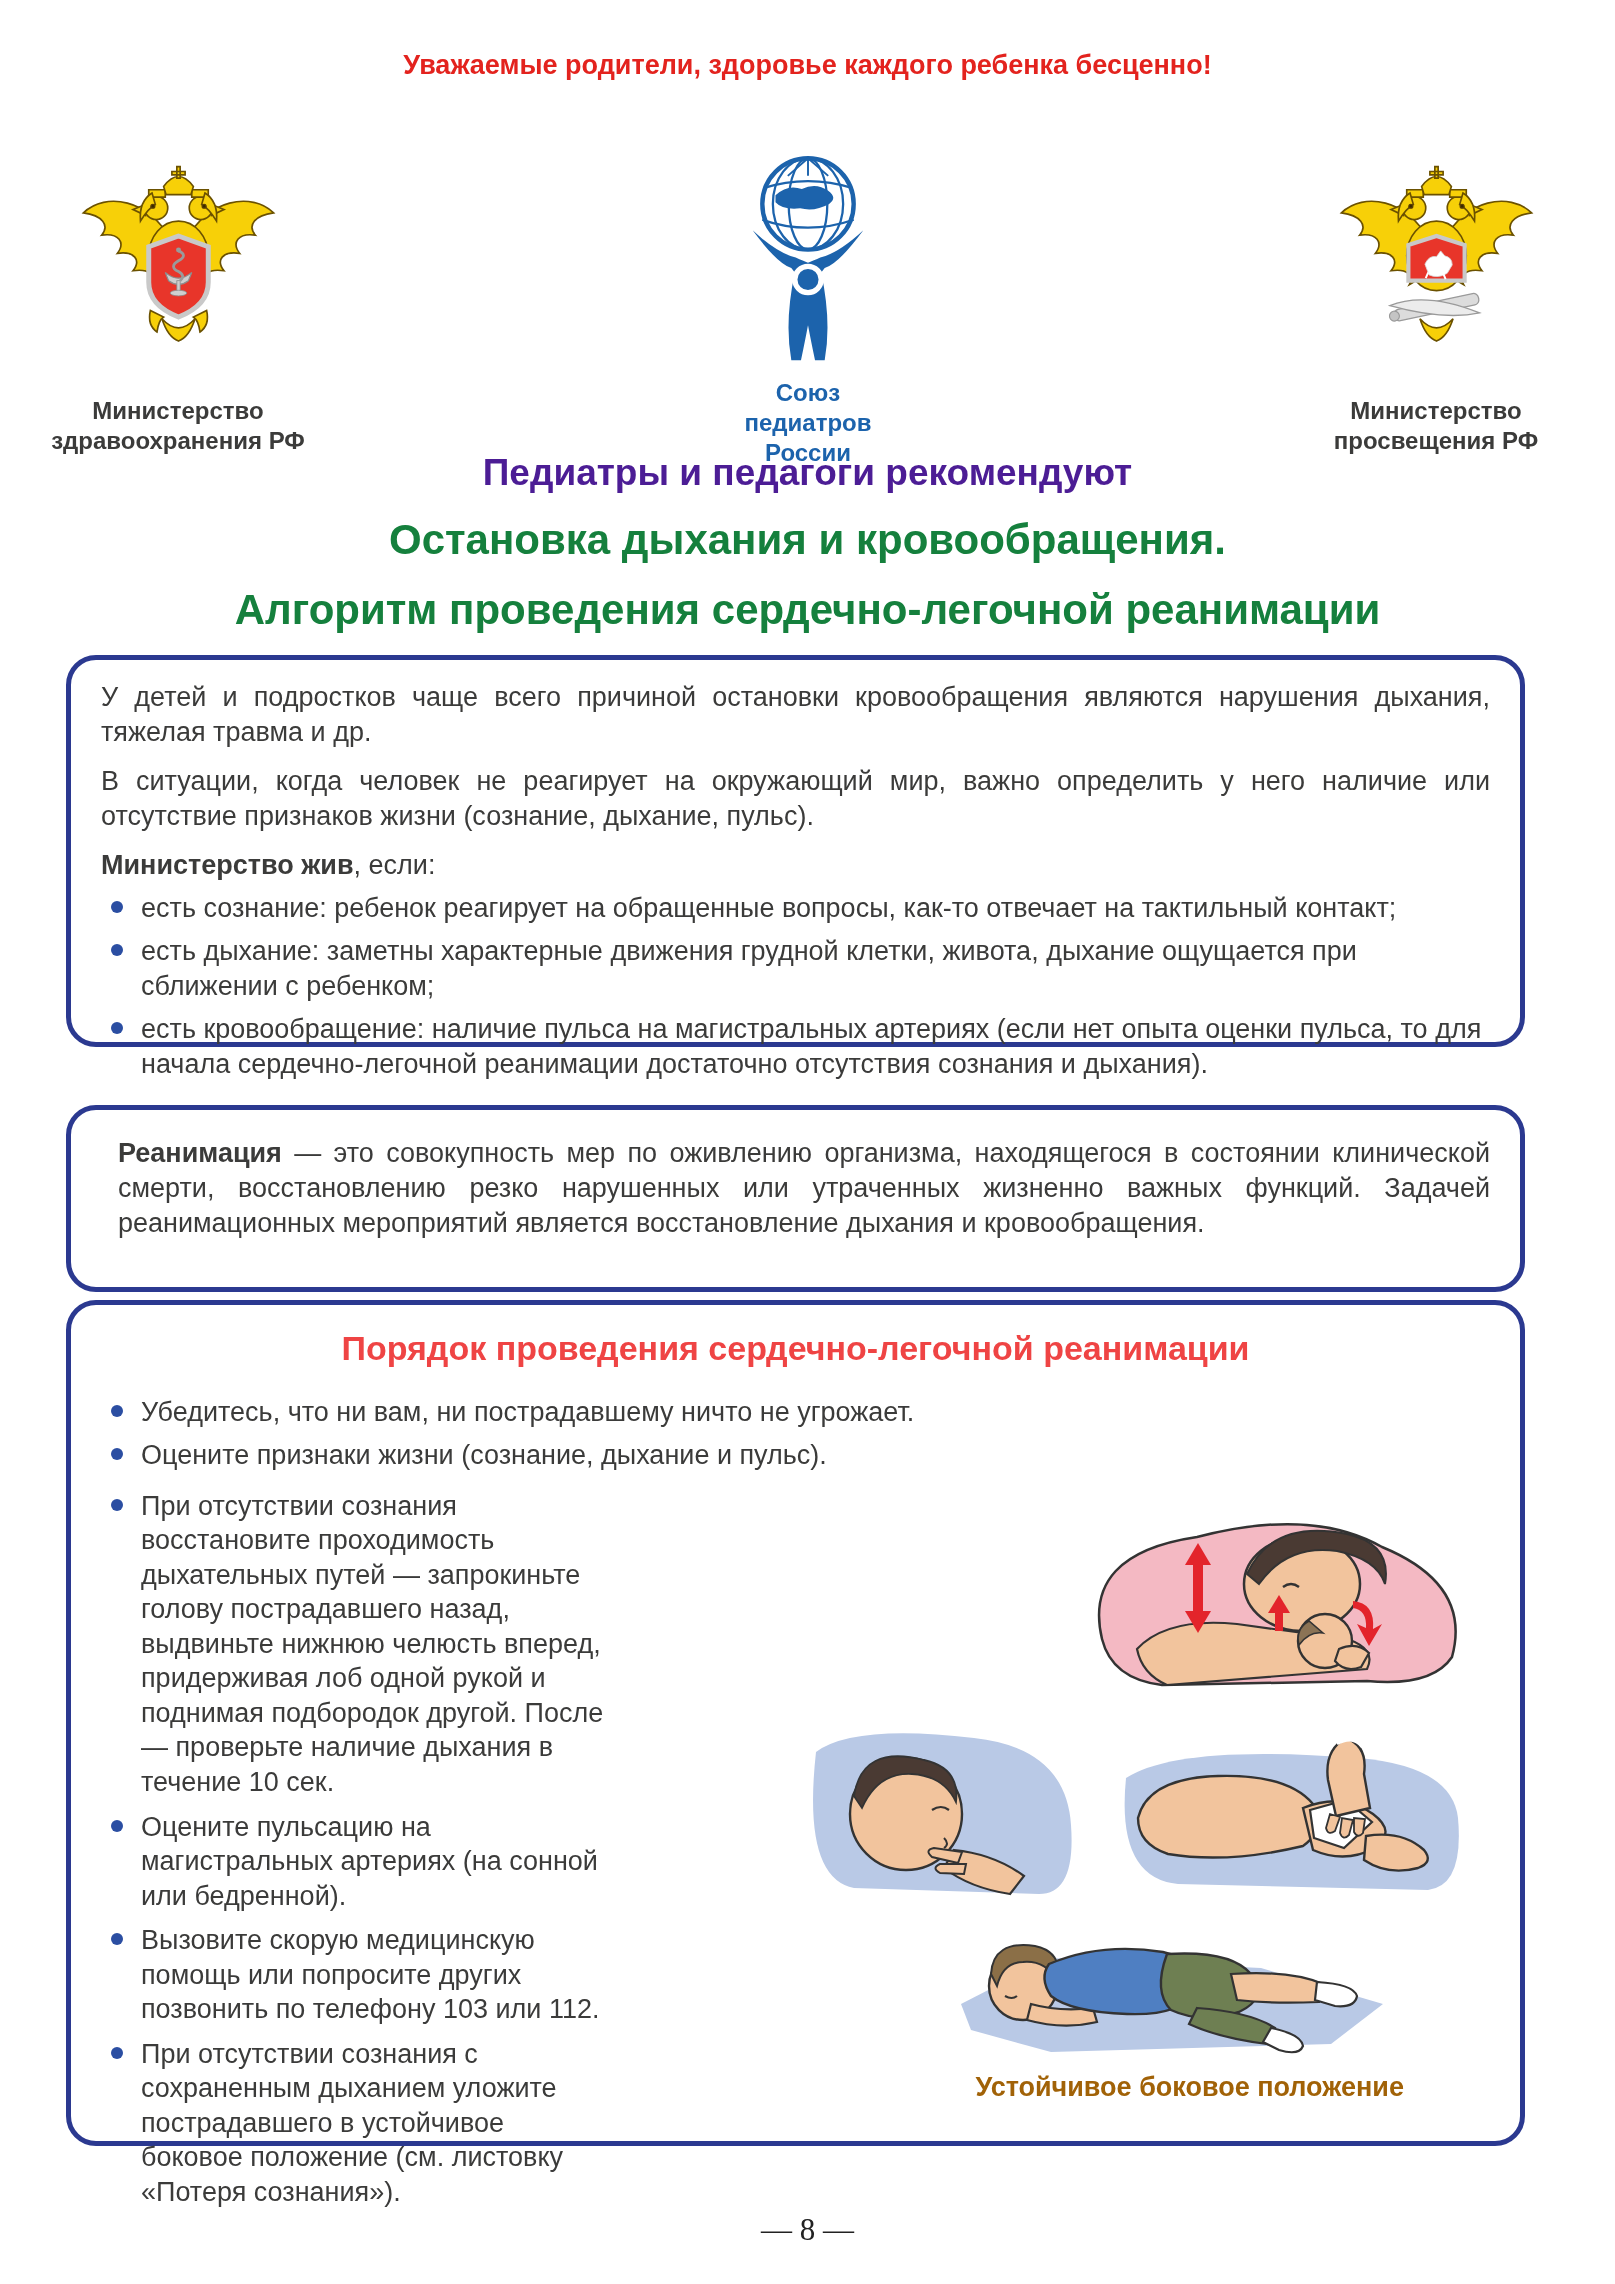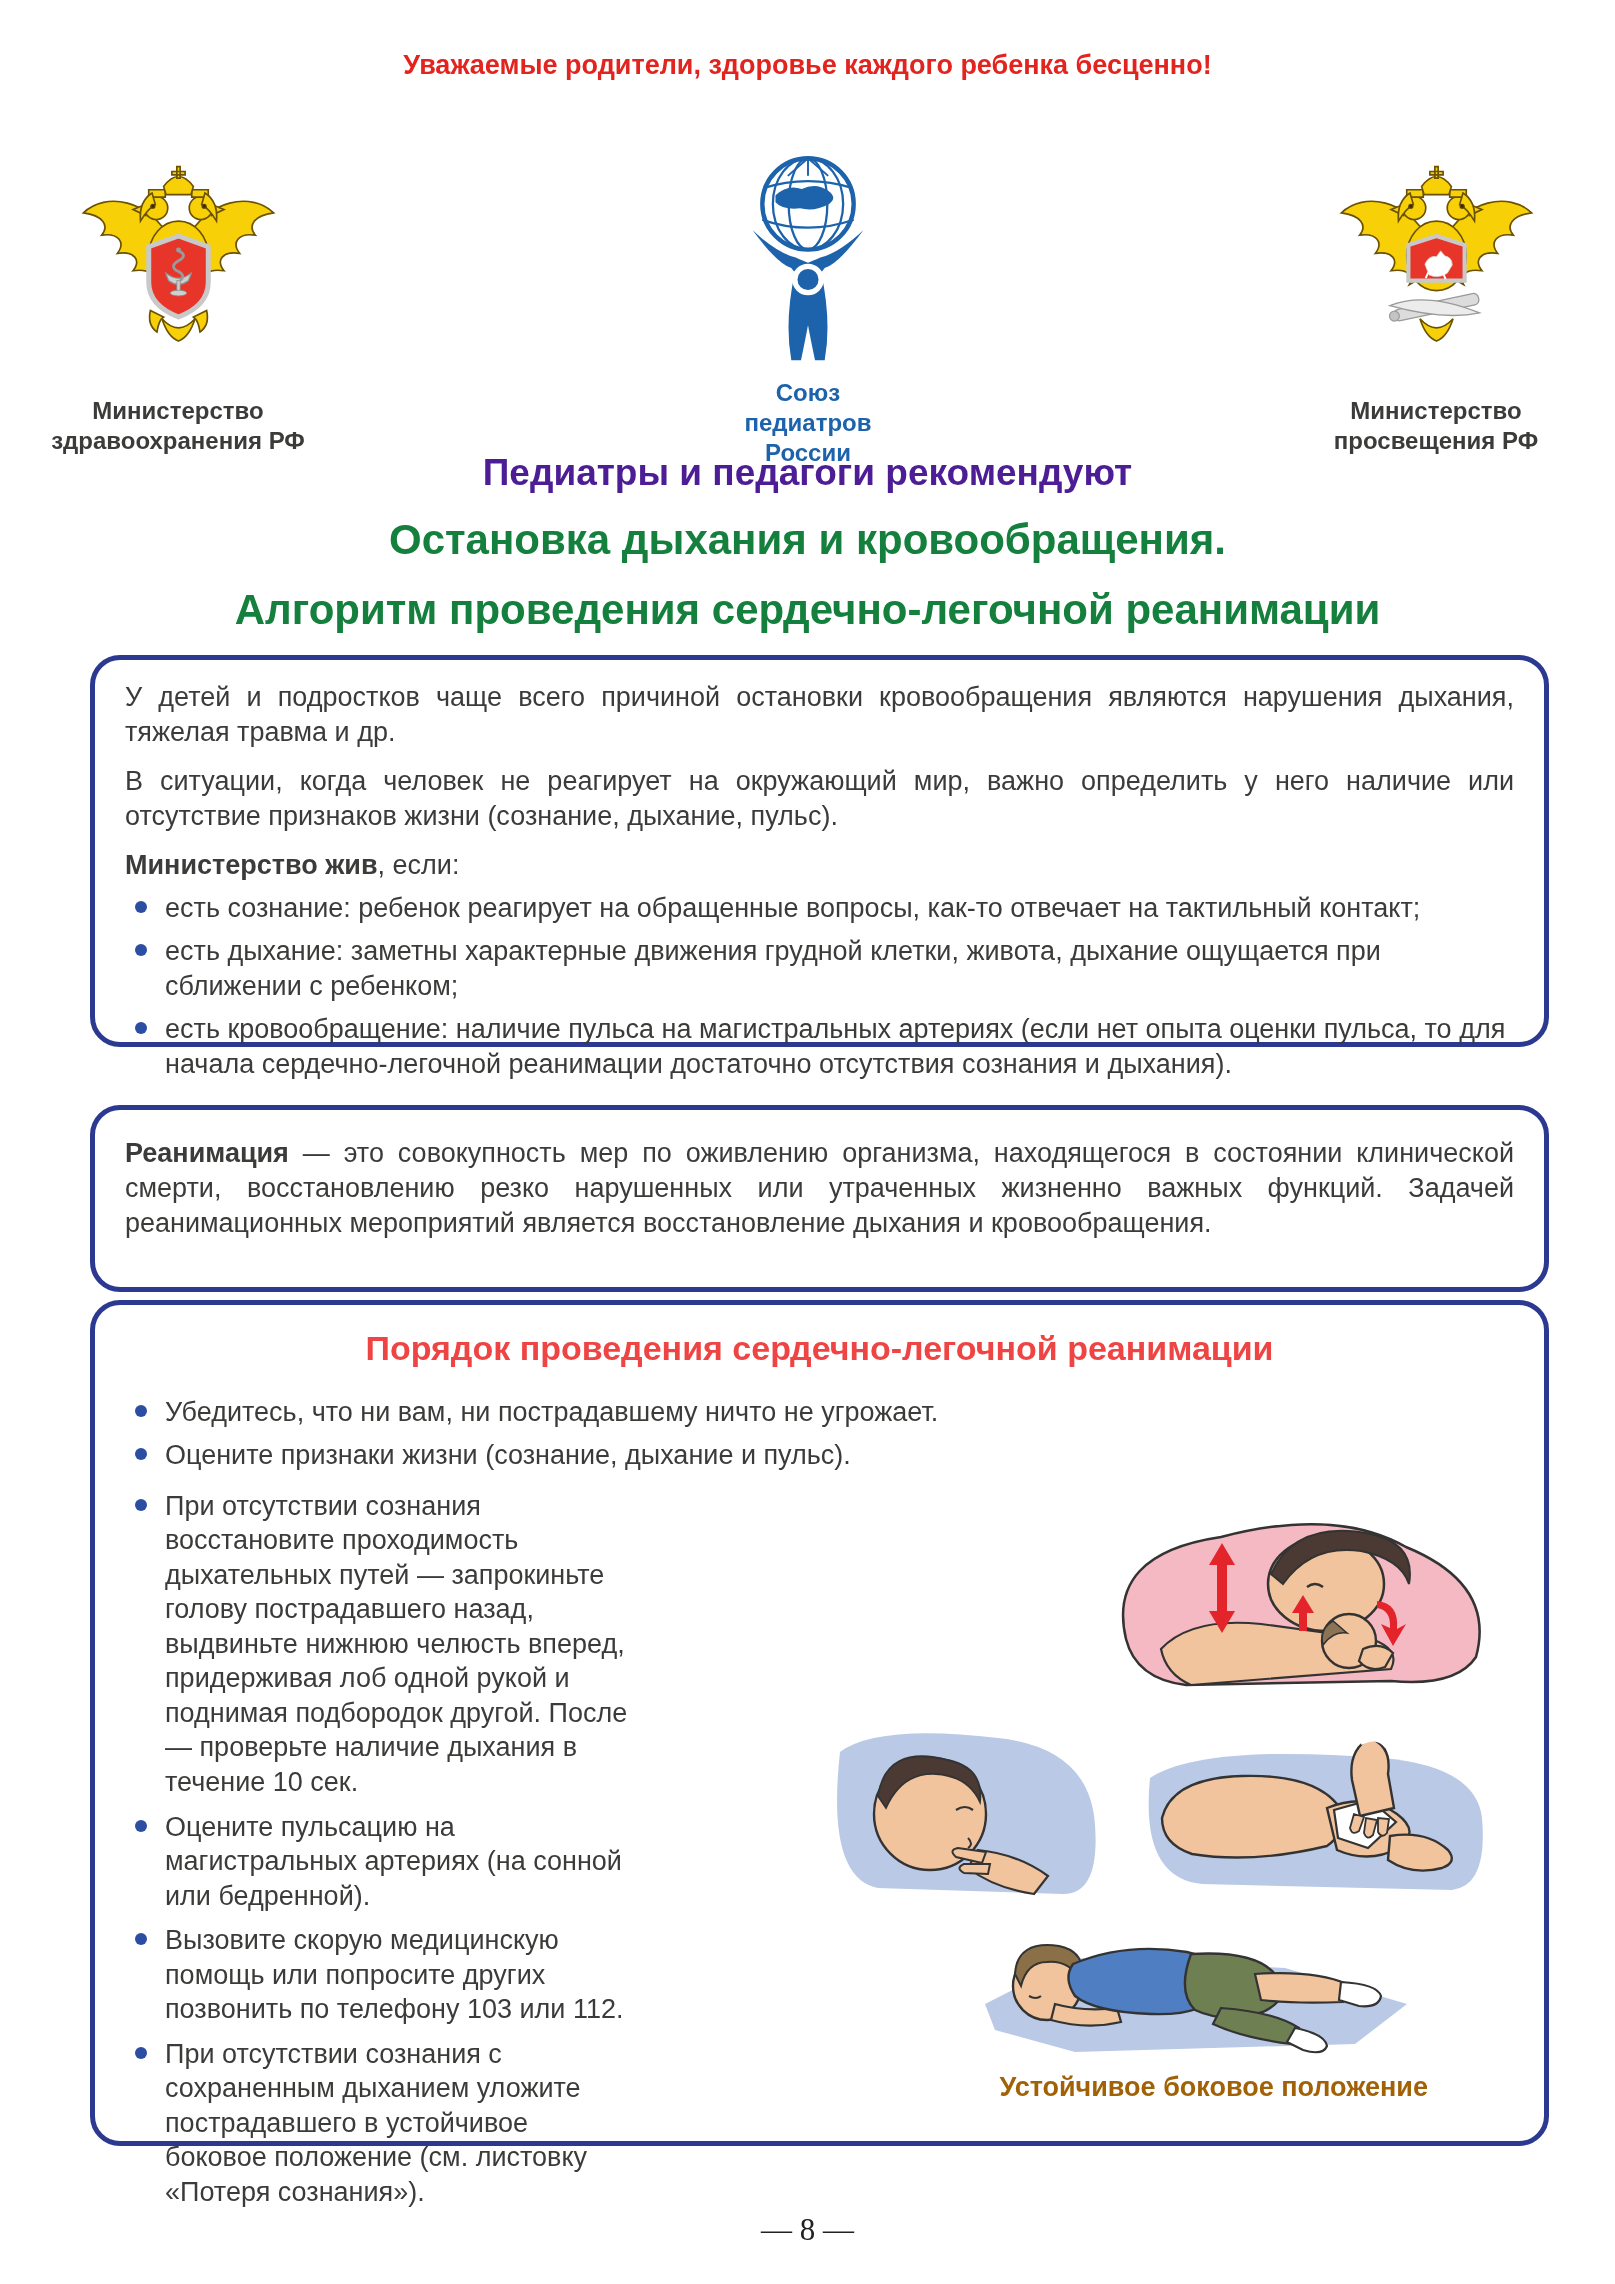--- a/index.html
+++ b/index.html
@@ -21,40 +21,40 @@
   .logo-cap { margin-top:6px; font-weight:bold; font-size:24px; line-height:1.25; color:#3b3b3a; }
   .logo-cap.blue { color:#1c63ac; margin-top:4px; }
   .logo-cap span { display:block; }
 
   .recommend { top:452px; width:100%; text-align:center; color:#4c1d95; font-weight:bold; font-size:37px; }
   .big-title { width:100%; text-align:center; color:#15803d; font-weight:bold; font-size:42px; }
   .t1 { top:516px; }
   .t2 { top:586px; }
 
   .round-box {
-    position:absolute; left:90px; width:1459px;
+    position:absolute; left:66px; width:1459px;
     border:5px solid #2b3990; border-radius:30px; background:#fff;
   }
   .box1 { top:655px;  height:392px; padding:20px 30px 16px 30px; }
   .box2 { top:1105px; height:187px; padding:26px 30px; }
   .box3 { top:1300px; height:846px; padding:14px 30px 16px 30px; }
 
   .body-txt { font-size:27px; line-height:1.28; color:#3b3b3a; }
   .jst { text-align:justify; }
   .box1 p.para { margin-bottom:15px; }
   .lead { margin-bottom:8px; }
   .lead b { font-weight:bold; }
 
   ul.blt { list-style:none; }
   ul.blt li { position:relative; padding-left:40px; margin-bottom:9px; }
   ul.blt li .dot {
     position:absolute; left:10px; top:10px; width:12px; height:12px;
     border-radius:50%; background:#2b4ea2;
   }
-  .box2 p { font-size:27px; line-height:1.3; }
+  .box2 p { font-size:27px; line-height:1.3;margin-left:17px; }
   .box2 b { font-weight:bold; }
 
   .b3-title { text-align:center; font-weight:bold; font-size:34px; margin:8px 0 24px 0; color:#ef4444; }
   ul.full li { margin-bottom:9px; }
   .b3cols { position:relative; margin-top:16px; }
   ul.narrow { width:512px; }
   ul.narrow li { margin-bottom:10px; }
 
   .illos { position:absolute; left:548px; top:0; width:860px; }
   .illo1 { display:block; margin:0 12px 0 auto; }

